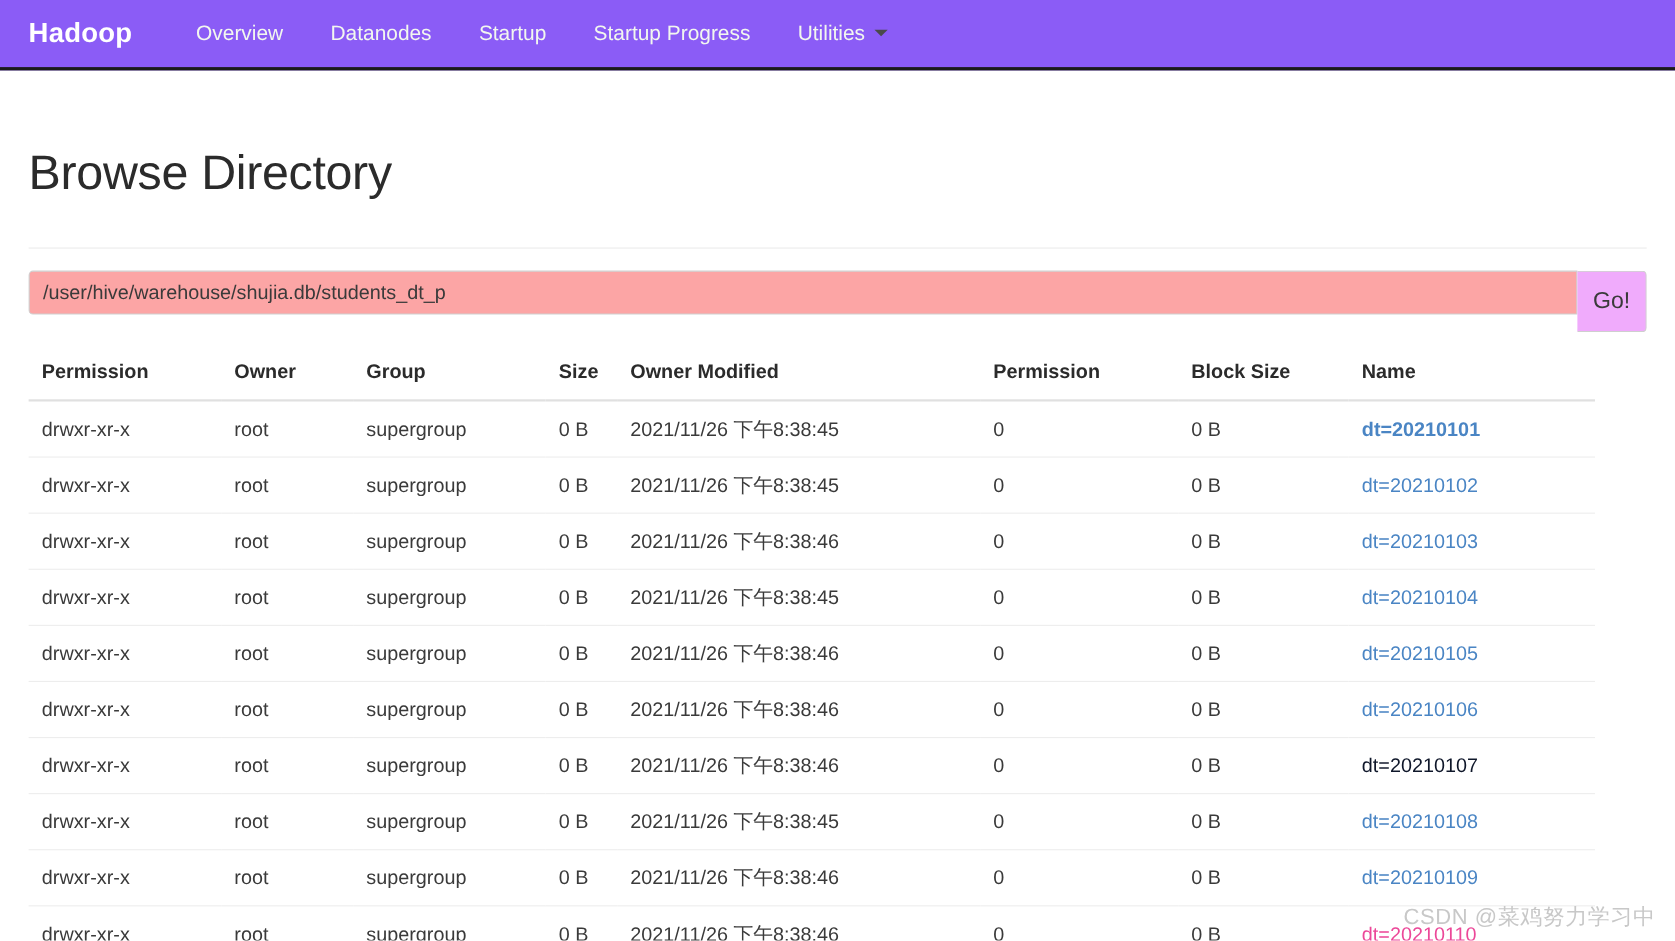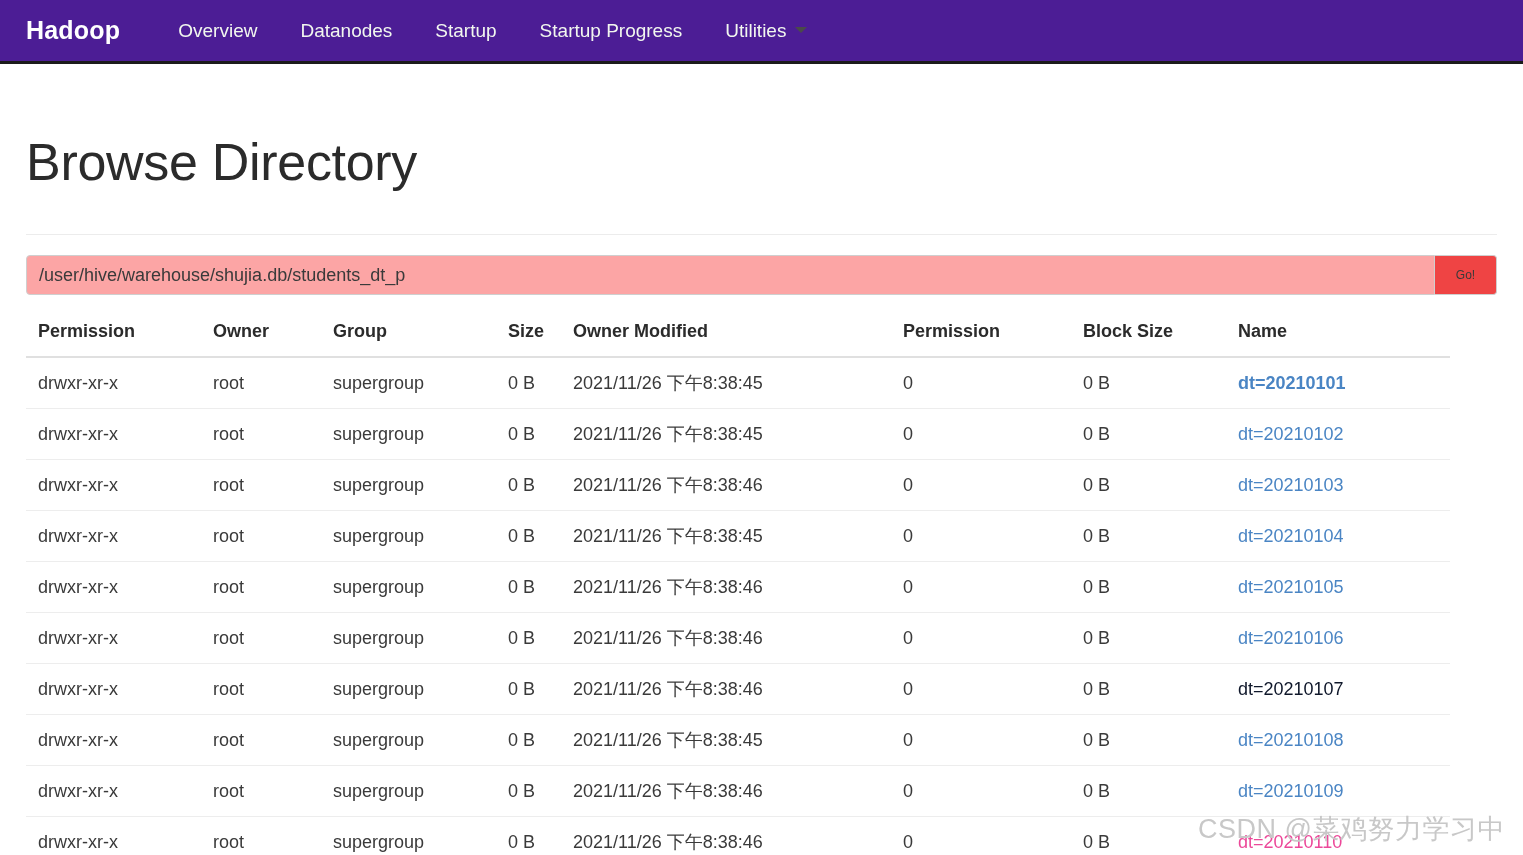--- a/index.html
+++ b/index.html
@@ -10,21 +10,21 @@
     height: 855px;
     background: #ffffff;
     font-family: "Liberation Sans", sans-serif;
     overflow: hidden;
   }
 
   
   .navbar {
     position: relative;
     height: 64px;
-    background: #4c1d95;
+    background: #8b5cf6;
     border-bottom: 3px solid #1b1b1b;
     display: flex;
     align-items: center;
     padding-left: 26px;
     white-space: nowrap;
   }
   .brand {
     color: #ffffff;
     font-size: 25px;
     font-weight: bold;
@@ -51,21 +51,21 @@
     border-left: 6px solid transparent;
     border-right: 6px solid transparent;
     border-top: 6px solid #4a4a4a;
   }
 
   
   .container {
     padding: 0 26px;
   }
   .page-title {
-    font-size: 52px;
+    font-size: 44px;
     font-weight: normal;
     color: #2b2b2b;
     margin: 70px 0 0 0;
     line-height: 1.1;
     letter-spacing: -0.3px;
   }
   .title-rule {
     margin: 43px 0 0 0;
     border: 0;
     border-top: 1px solid #ececec;
@@ -85,28 +85,28 @@
     border-radius: 4px 0 0 4px;
     padding: 0 12px;
     font-size: 18px;
     color: #3a3a3a;
     font-family: "Liberation Sans", sans-serif;
     background: #fca5a5;
     outline: none;
   }
   .go-button {
     flex: 0 0 auto;
-    height: 40px;
+    height: 56px;
     min-width: 62px;
     border: 1px solid #cfcfcf;
     border-left: none;
     border-radius: 0 4px 4px 0;
-    background: #ef4444;
+    background: #f0abfc;
     color: #3a3a3a;
-    font-size: 12px;
+    font-size: 21px;
     font-family: "Liberation Sans", sans-serif;
     cursor: pointer;
     padding: 0 14px;
   }
 
   
   .table-wrap { margin-top: 22px; }
   table.listing {
     width: 1424px;
     border-collapse: collapse;
@@ -143,21 +143,21 @@
   col.c-mod   { width: 330px; }
   col.c-repl  { width: 180px; }
   col.c-block { width: 155px; }
   col.c-name  { width: 224px; }
 
   
   .watermark {
     position: absolute;
     right: 18px;
     bottom: 8px;
-    font-size: 27px;
+    font-size: 20px;
     color: #c8c8c8;
     white-space: nowrap;
     letter-spacing: 0.5px;
   }
 </style>
 </head>
 <body>
 
 <div class="navbar">
   <a class="brand" href="#">Hadoop</a>

